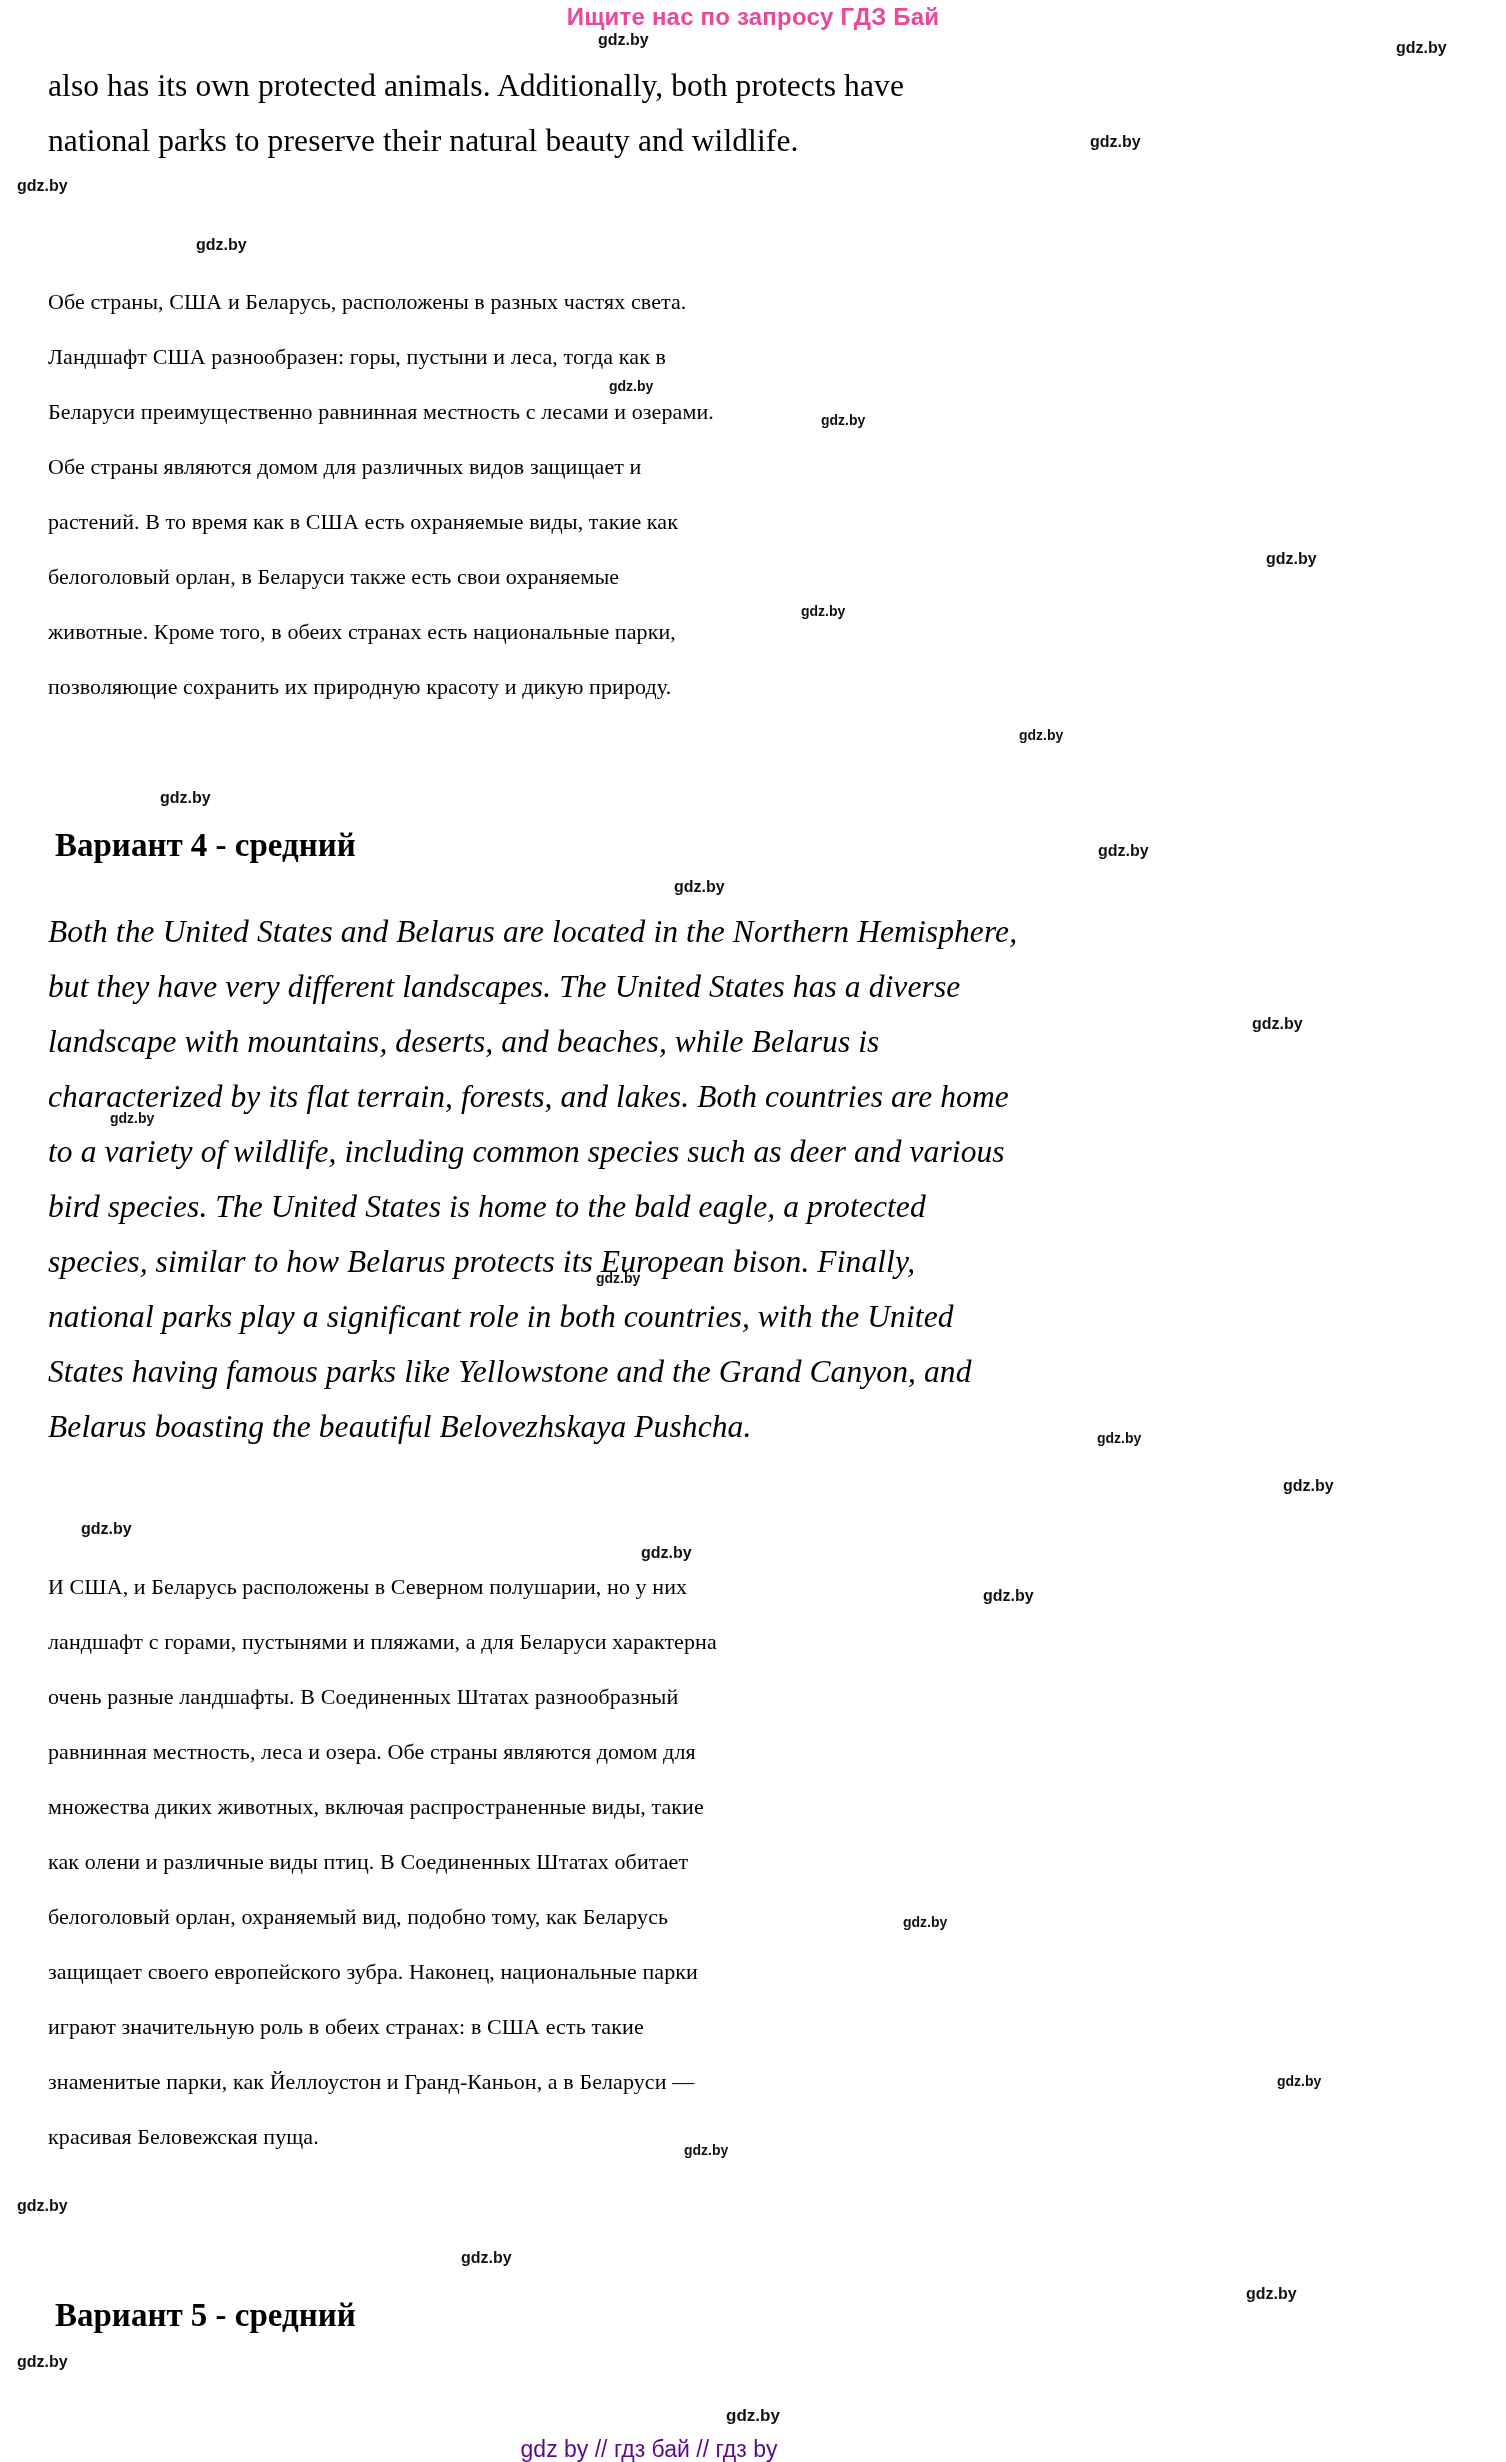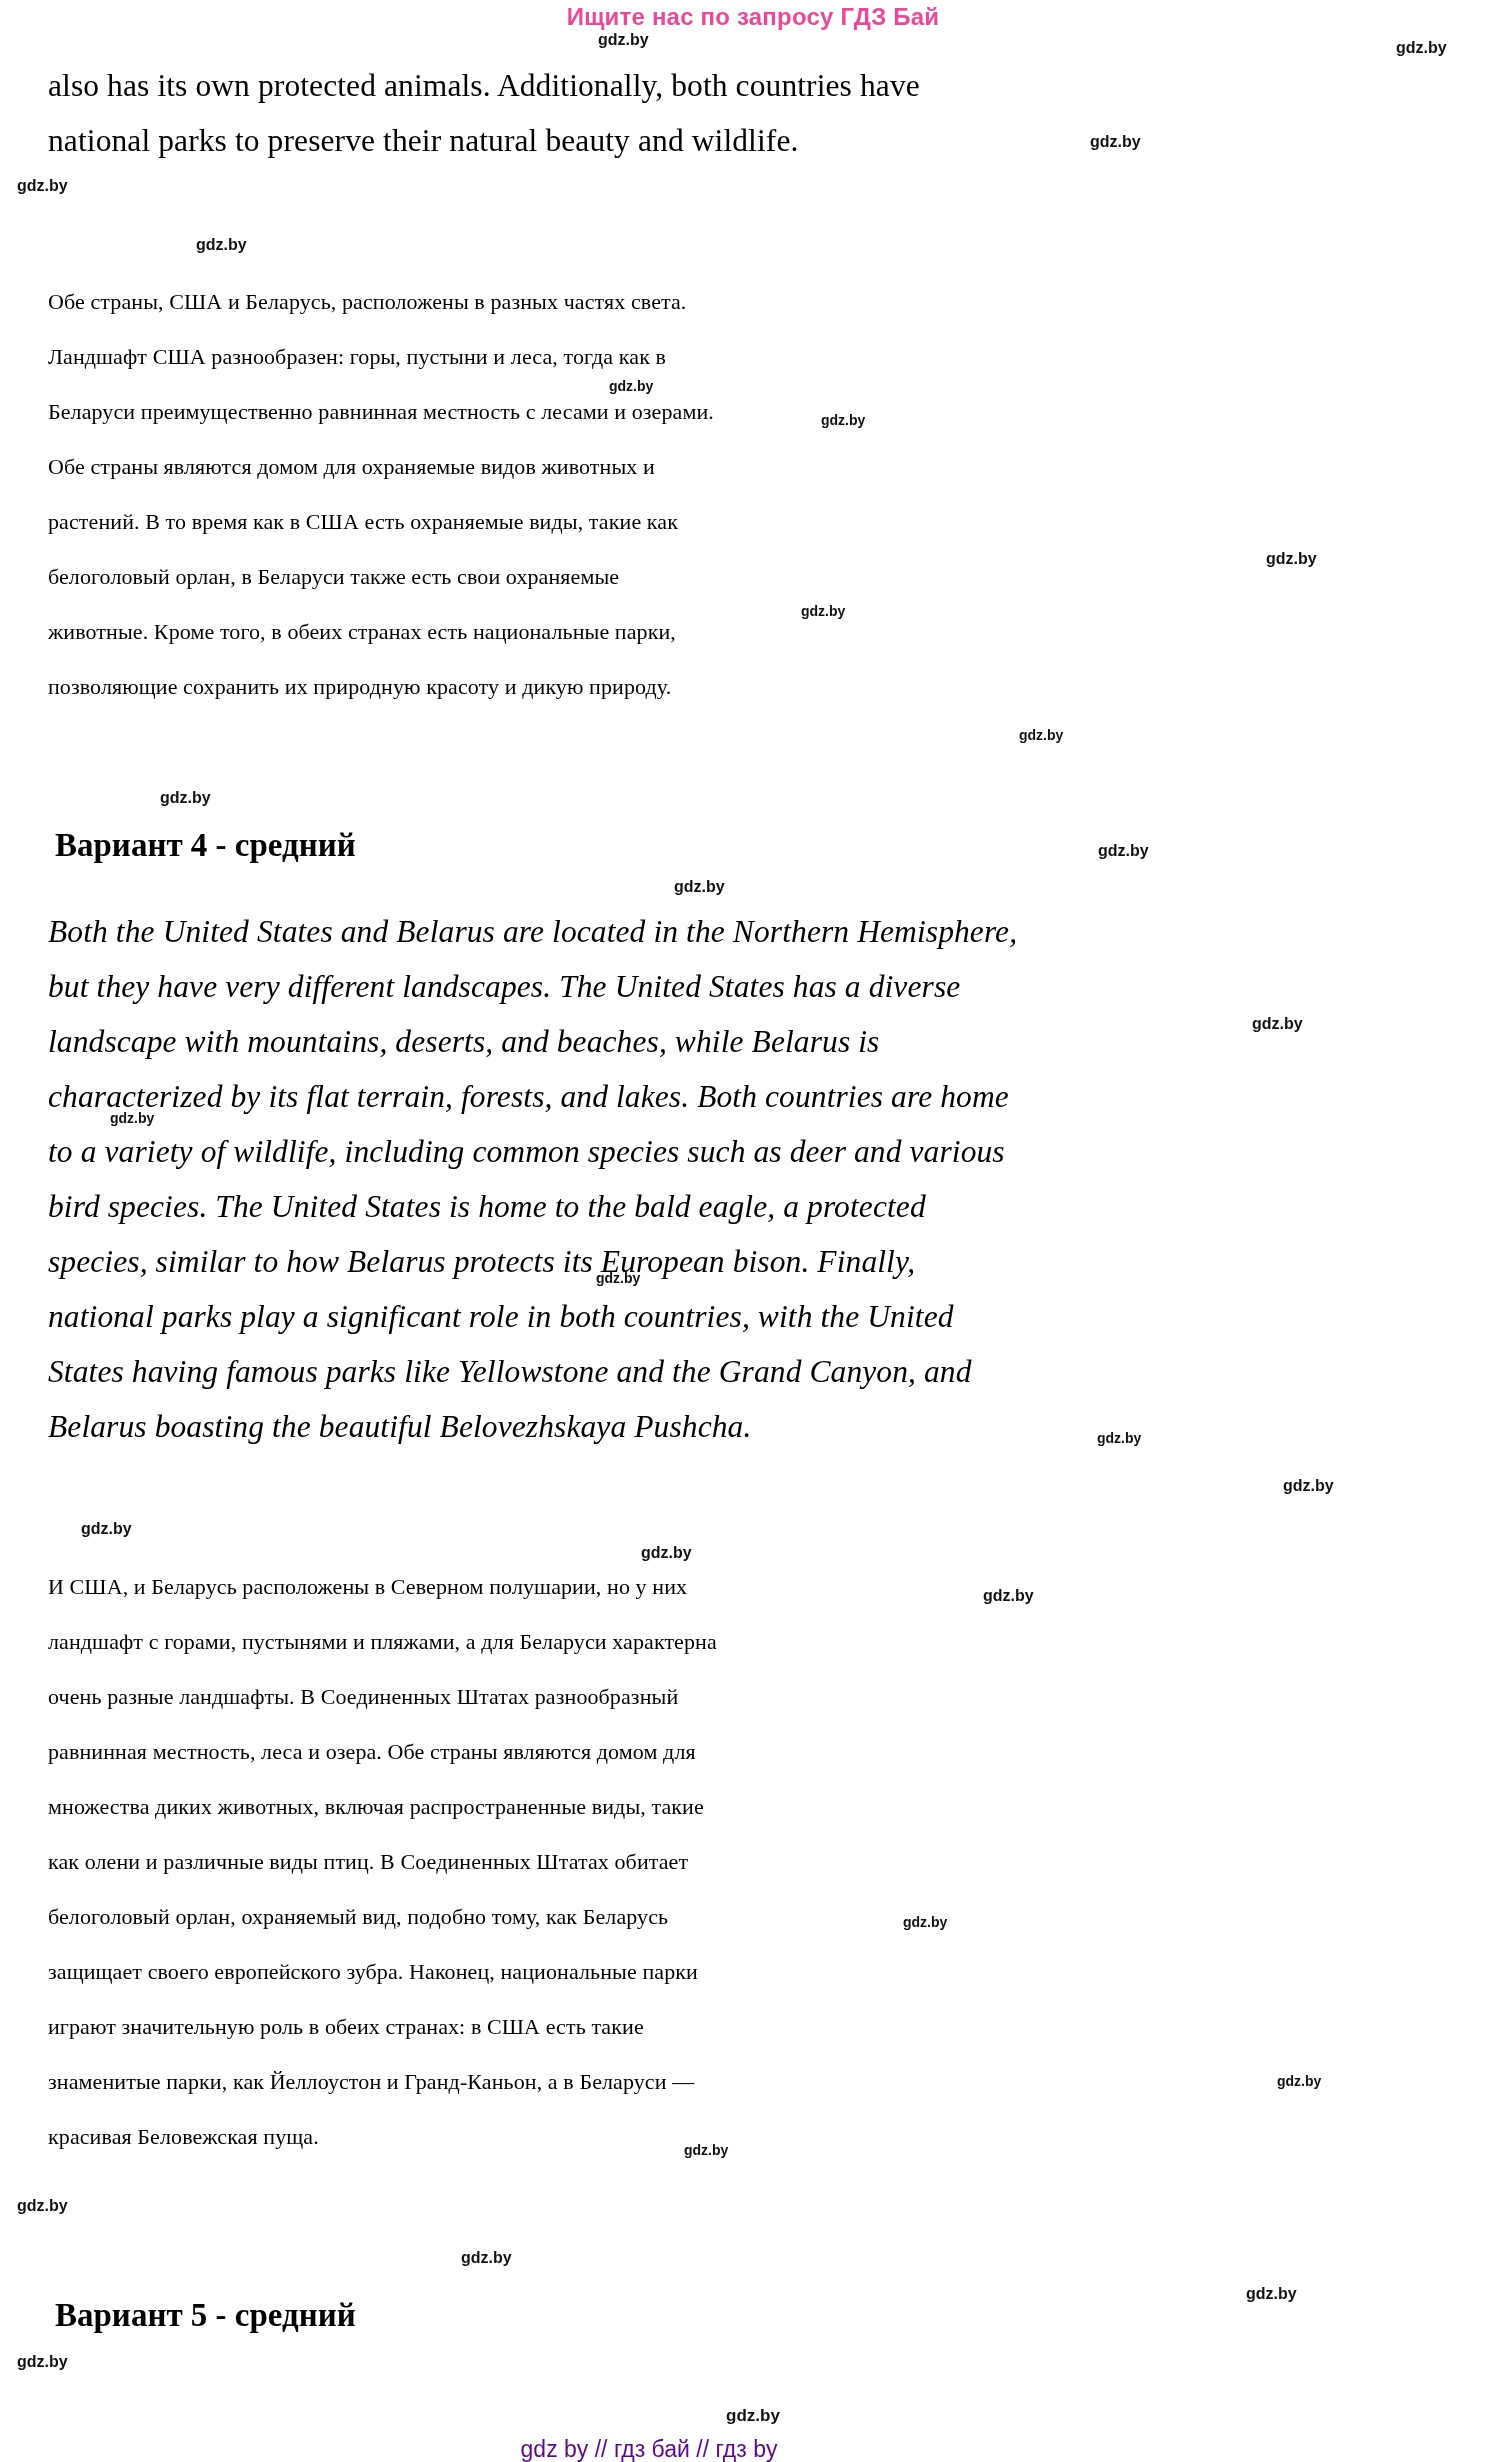--- a/index.html
+++ b/index.html
@@ -115,29 +115,29 @@
   <div class="wm" style="left:983px; top:1588px;">gdz.by</div>
   <div class="wm sm" style="left:903px; top:1915px;">gdz.by</div>
   <div class="wm sm" style="left:1277px; top:2074px;">gdz.by</div>
   <div class="wm sm" style="left:684px; top:2143px;">gdz.by</div>
   <div class="wm" style="left:17px; top:2198px;">gdz.by</div>
   <div class="wm" style="left:461px; top:2250px;">gdz.by</div>
   <div class="wm" style="left:1246px; top:2286px;">gdz.by</div>
   <div class="wm" style="left:17px; top:2354px;">gdz.by</div>
 
   <div class="para en" style="left:48px; top:58px; width:1382px;">
-    <span class="ln">also has its own protected animals. Additionally, both countries have</span>
+    <span class="ln">also has its own protected animals. Additionally, both protects have</span>
     <span class="ln">national parks to preserve their natural beauty and wildlife.</span>
   </div>
 
   <div class="para ru" style="left:48px; top:274px; width:1398px;">
     <span class="ln">Обе страны, США и Беларусь, расположены в разных частях света.</span>
     <span class="ln">Ландшафт США разнообразен: горы, пустыни и леса, тогда как в</span>
     <span class="ln">Беларуси преимущественно равнинная местность с лесами и озерами.</span>
-    <span class="ln">Обе страны являются домом для охраняемые видов животных и</span>
+    <span class="ln">Обе страны являются домом для различных видов защищает и</span>
     <span class="ln">растений. В то время как в США есть охраняемые виды, такие как</span>
     <span class="ln">белоголовый орлан, в Беларуси также есть свои охраняемые</span>
     <span class="ln">животные. Кроме того, в обеих странах есть национальные парки,</span>
     <span class="ln">позволяющие сохранить их природную красоту и дикую природу.</span>
   </div>
 
   <div class="heading" style="left:55px; top:826px;">Вариант 4 - средний</div>
 
   <div class="para en" style="left:48px; top:904px; width:1429px;font-style:italic;">
     <span class="ln">Both the United States and Belarus are located in the Northern Hemisphere,</span>

